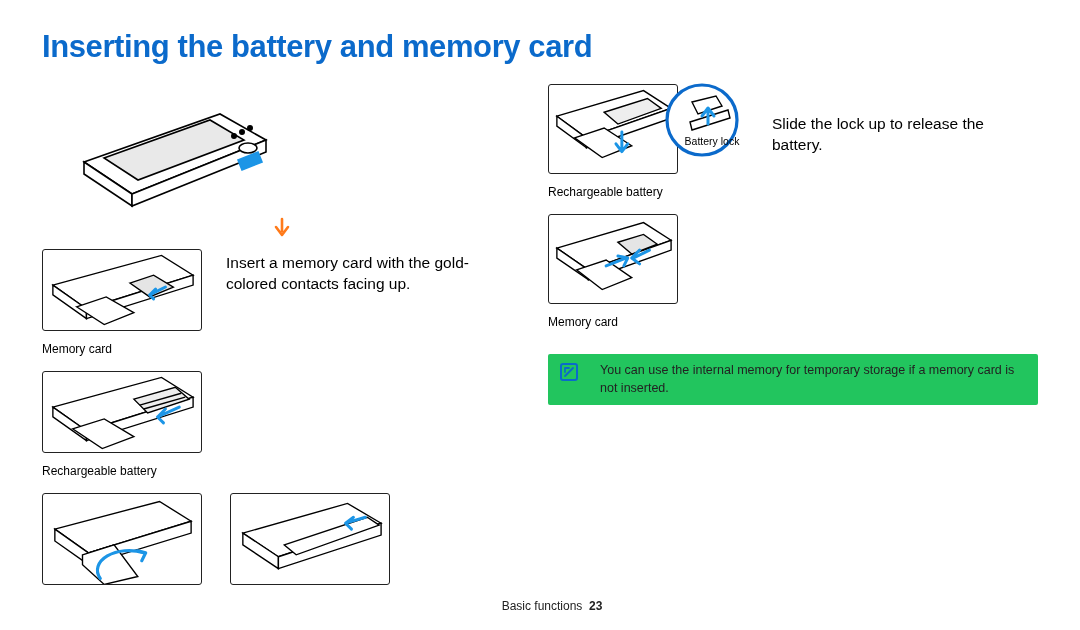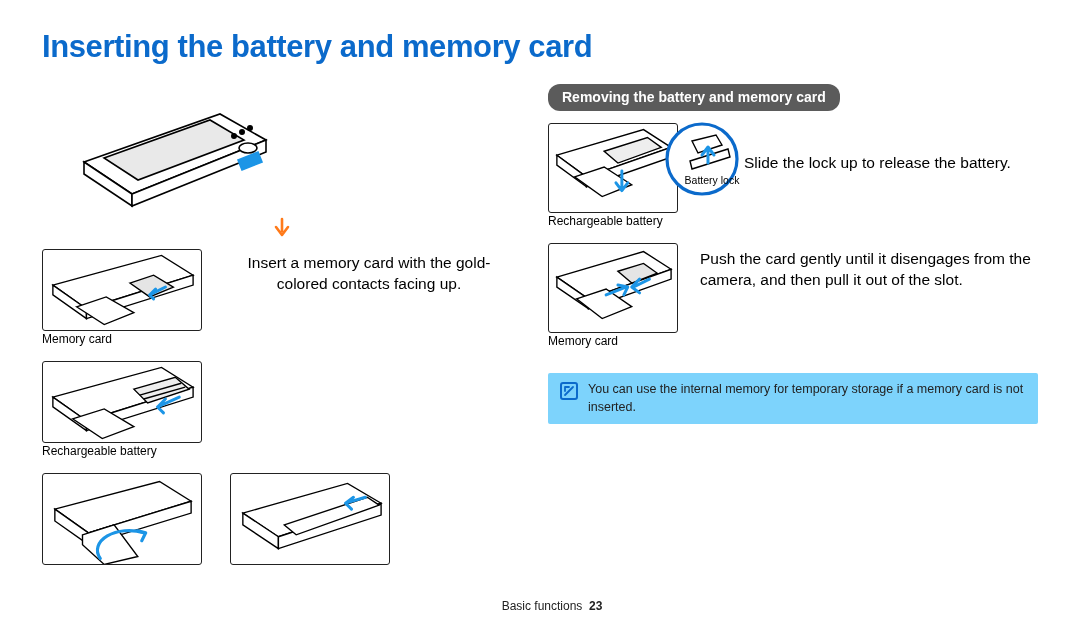--- a/index.html
+++ b/index.html
@@ -42,37 +42,36 @@
     display: flex;
     align-items: center;
     justify-content: center;
     position: relative;
     overflow: hidden;
   }
   .illus svg { display: block; }
   .caption {
     font-size: 12px;
     color: #000;
-    margin-top: 0;
+    margin-top: 10px;
   }
   .arrow-down {
     text-align: center;
     margin: 2px 0 4px 0;
   }
   .row {
     display: flex;
     align-items: flex-start;
     gap: 24px;
     margin-bottom: 14px;
   }
   .row .txt {
     flex: 1;
     padding-top: 4px;
     font-size: 15.5px;
-    text-align: center;
   }
   .bottom-row {
     display: flex;
     gap: 28px;
     margin-top: 10px;
   }
   .section-heading {
     display: inline-block;
     background: #5b5b5b;
     color: #fff;
@@ -87,25 +86,25 @@
     align-items: flex-start;
     gap: 22px;
     margin-bottom: 14px;
   }
   .right-row .txt {
     flex: 1;
     padding-top: 22px;
     font-size: 15.5px;
   }
   .note-box {
-    background: #7dd3fc;
+    background: #22c55e;
     border-radius: 2px;
     display: flex;
     align-items: flex-start;
-    gap: 10px;
+    gap: 22px;
     padding: 8px 12px;
     margin-top: 24px;
   }
   .note-icon {
     width: 18px;
     height: 18px;
     border: 2px solid #0b6acb;
     border-radius: 3px;
     color: #0b6acb;
     display: flex;
@@ -233,21 +232,20 @@
               <polygon points="48,64 152,30 152,42 48,76"></polygon>
               <polygon points="54,52 138,24 150,32 66,62"></polygon>
             </g>
             <path d="M136 24 L116 30 M124 24 L116 30 L122 36" stroke="#1c95e6" stroke-width="3" fill="none" stroke-linecap="round" stroke-linejoin="round"></path>
           </svg>
         </div>
       </div>
     </div>
 
     <div class="col-right">
-      <div class="section-heading">Removing the battery and memory card</div>
 
       
       <div class="right-row">
         <div>
           <div style="position:relative;">
             <div class="illus" style="width:130px;height:90px;">
               <svg width="130" height="90" viewBox="0 0 130 90">
                 <g stroke="#000" stroke-width="1.4" fill="#fff">
                   <polygon points="8,32 96,6 124,24 38,54"></polygon>
                   <polygon points="8,32 38,54 38,64 8,42"></polygon>
@@ -267,42 +265,41 @@
                   <polygon points="28,20 52,14 58,24 34,32"></polygon>
                   <polygon points="26,40 64,28 66,36 28,48"></polygon>
                 </g>
                 <path d="M44 42 L44 28 M38 34 L44 26 L50 34" stroke="#1c95e6" stroke-width="3" fill="none" stroke-linecap="round" stroke-linejoin="round"></path>
                 <text x="16" y="62" class="small-label" font-size="10.5" fill="#000"></text>
               </svg>
               <div class="small-label" style="position:absolute;left:18px;top:52px;width:60px;text-align:center;">Battery lock</div>
             </div>
           </div>
         </div>
-        <div class="txt" style="padding-top:30px;margin-left:44px;">Slide the lock up to release the battery.</div>
+        <div class="txt" style="padding-top:30px;margin-left:72px;">Slide the lock up to release the battery.</div>
       </div>
 
       
       <div class="right-row">
         <div>
           <div class="illus" style="width:130px;height:90px;">
             <svg width="130" height="90" viewBox="0 0 130 90">
               <g stroke="#000" stroke-width="1.4" fill="#fff">
                 <polygon points="8,34 96,8 124,26 40,56"></polygon>
                 <polygon points="8,34 40,56 40,66 8,44"></polygon>
                 <polygon points="40,56 124,26 124,36 40,66"></polygon>
                 <polygon points="28,56 58,46 84,64 54,76"></polygon>
                 <polygon points="70,28 96,20 110,30 84,40" fill="#e5e5e5"></polygon>
               </g>
               <path d="M102 36 L86 44 M92 36 L84 44 L92 50" stroke="#1c95e6" stroke-width="3" fill="none" stroke-linecap="round" stroke-linejoin="round"></path>
               <path d="M58 52 L78 44 M70 42 L80 44 L76 52" stroke="#1c95e6" stroke-width="3" fill="none" stroke-linecap="round" stroke-linejoin="round"></path>
             </svg>
           </div>
           <div class="caption">Memory card</div>
         </div>
-        <div class="txt" style="padding-top:6px;">Push the card gently until it disengages from the camera, and then pull it out of the slot.</div>
       </div>
 
       
       <div class="note-box">
         <div class="note-icon">
           <svg width="12" height="12" viewBox="0 0 12 12">
               <path d="M2 10 L10 2 M2 2 L2 6 M2 2 L6 2" stroke="#0b6acb" stroke-width="1.8" fill="none" stroke-linecap="round"></path>
             </svg>
         </div>
         <div class="note-text">You can use the internal memory for temporary storage if a memory card is not inserted.</div>

